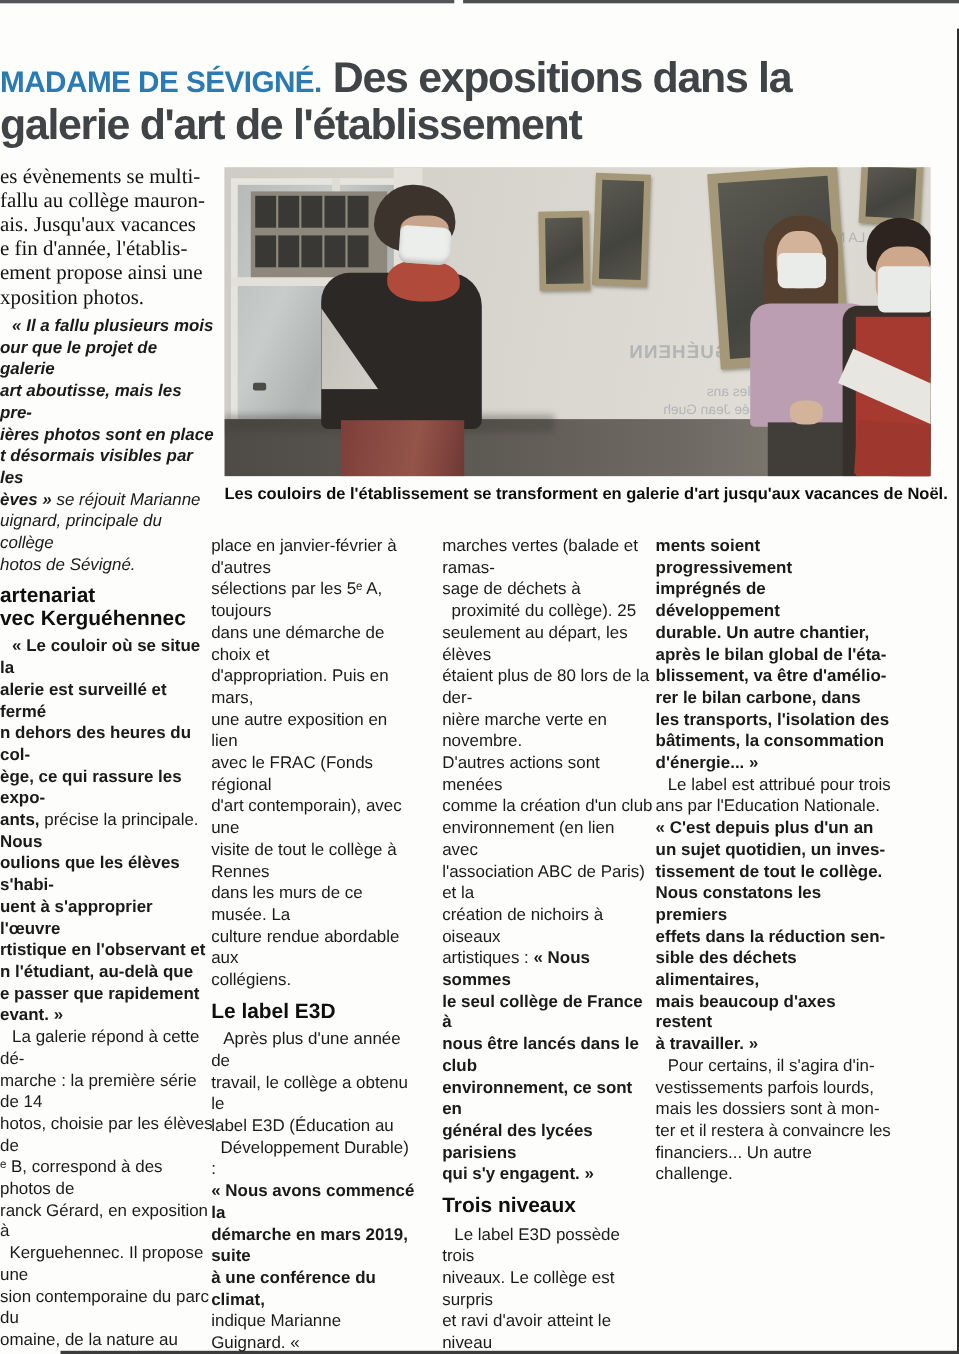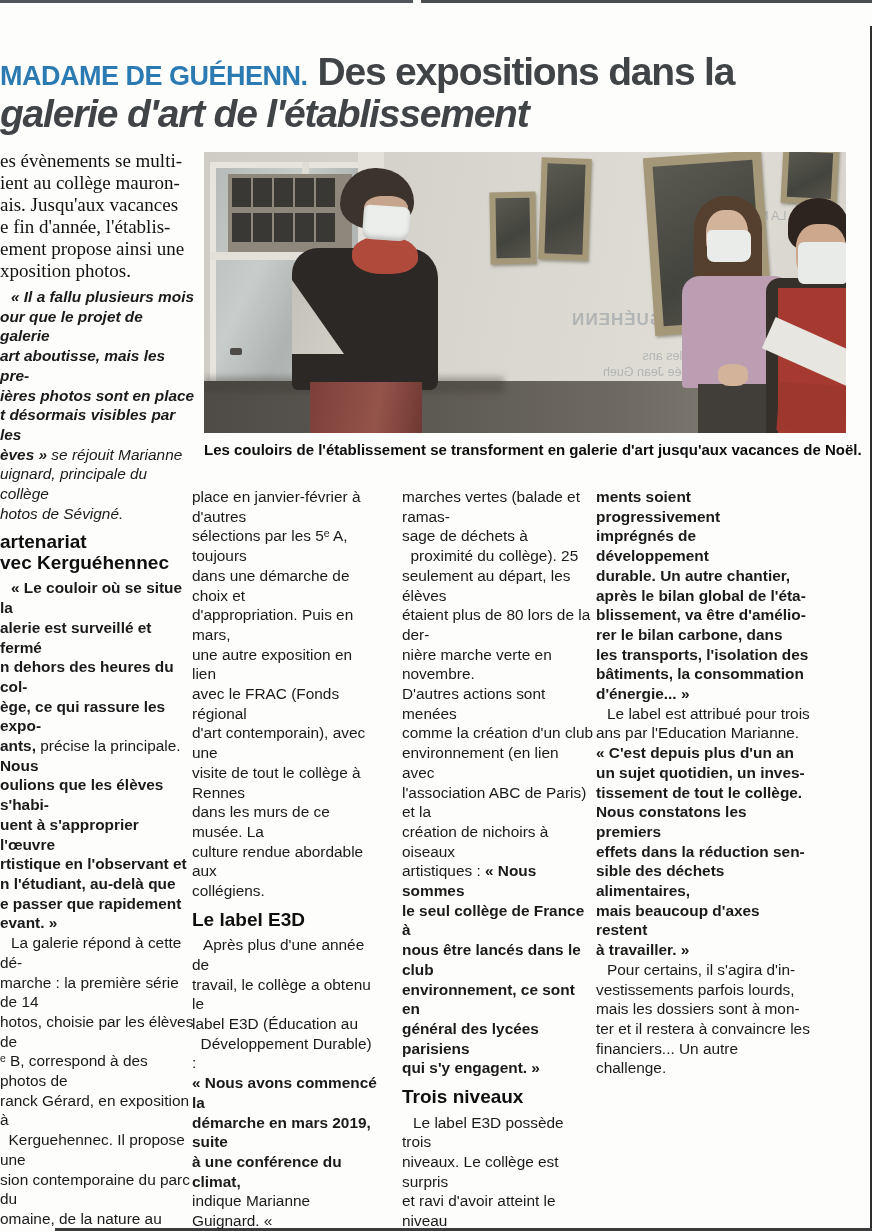--- a/index.html
+++ b/index.html
@@ -11,21 +11,21 @@
   .scan-strip-top1{left:0;top:0;width:413px;height:3px;background:#51565a;}
   .scan-strip-top2{left:421px;top:0;width:451px;height:3px;background:#4b4f52;}
   .scan-line-right{right:0;top:26px;width:2px;height:1205px;background:#2e2e2e;}
   .scan-strip-bottom{left:55px;bottom:0;width:817px;height:3px;background:#3c3c3c;}
 
   
   .masthead{left:0;top:50px;width:860px;}
   .head-line1{display:flex;align-items:baseline;gap:10px;white-space:nowrap;}
   .kicker{font-weight:bold;font-size:27px;letter-spacing:-.5px;color:#2b7ab2;}
   .title{font-weight:bold;font-size:39px;letter-spacing:-1.2px;color:#404447;line-height:44px;}
-  .head-line2{margin-top:-2px;font-style:italic;}
+  .head-line2{margin-top:-2px;}
 
   
   .col{line-height:19.7px;font-size:15.4px;}
   .col1{left:0;top:150px;width:196px;}
   .col2{left:192px;top:487px;width:188px;}
   .col3{left:402px;top:487px;width:192px;}
   .col4{left:596px;top:487px;width:216px;}
   .para{white-space:pre-line;margin:0 0 0 0;}
   .para.indent{text-indent:11px;}
   .para.gap-top{margin-top:5px;font-style:italic;}
@@ -92,21 +92,21 @@
 </head>
 <body>
 
 <div class="abs scan-strip-top1"></div>
 <div class="abs scan-strip-top2"></div>
 <div class="abs scan-line-right"></div>
 <div class="abs scan-strip-bottom"></div>
 
 <div class="abs masthead">
   <div class="head-line1">
-    <span class="kicker">MADAME DE GUÉHENN.</span>
+    <span class="kicker">MADAME DE SÉVIGNÉ.</span>
     <span class="title">Des expositions dans la</span>
   </div>
   <div class="head-line2">
     <span class="title">galerie d'art de l'établissement</span>
   </div>
 </div>
 
 <div class="abs photo">
 
   <div class="abs door-glass"></div>
@@ -177,21 +177,21 @@
     <div class="abs b-hair"></div>
     <div class="abs b-face"></div>
     <div class="abs b-mask"></div>
   </div>
 </div>
 
 <div class="abs caption">Les couloirs de l'établissement se transforment en galerie d'art jusqu'aux vacances de Noël.</div>
 
 <div class="abs col col1">
   <div class="intro">es évènements se multi-
-ient au collège mauron-
+fallu au collège mauron-
 ais. Jusqu'aux vacances
 e fin d'année, l'établis-
 ement propose ainsi une
 xposition photos.</div>
   <div class="para indent gap-top"><span class="seg-b">« Il a fallu plusieurs mois
 our que le projet de galerie
 art aboutisse, mais les pre-
 ières photos sont en place
 t désormais visibles par les
 èves » </span><span class="seg-r">se réjouit Marianne
@@ -277,21 +277,21 @@
   <div class="para"><span class="seg-b">ments soient progressivement
 imprégnés de développement
 durable. Un autre chantier,
 après le bilan global de l'éta-
 blissement, va être d'amélio-
 rer le bilan carbone, dans
 les transports, l'isolation des
 bâtiments, la consommation
 d'énergie... »</span></div>
   <div class="para indent"><span class="seg-r">Le label est attribué pour trois
-ans par l'Education Marianne.</span><span class="seg-b">
+ans par l'Education Nationale.</span><span class="seg-b">
 « C'est depuis plus d'un an
 un sujet quotidien, un inves-
 tissement de tout le collège.
 Nous constatons les premiers
 effets dans la réduction sen-
 sible des déchets alimentaires,
 mais beaucoup d'axes restent
 à travailler. »</span></div>
   <div class="para indent"><span class="seg-r">Pour certains, il s'agira d'in-
 vestissements parfois lourds,

